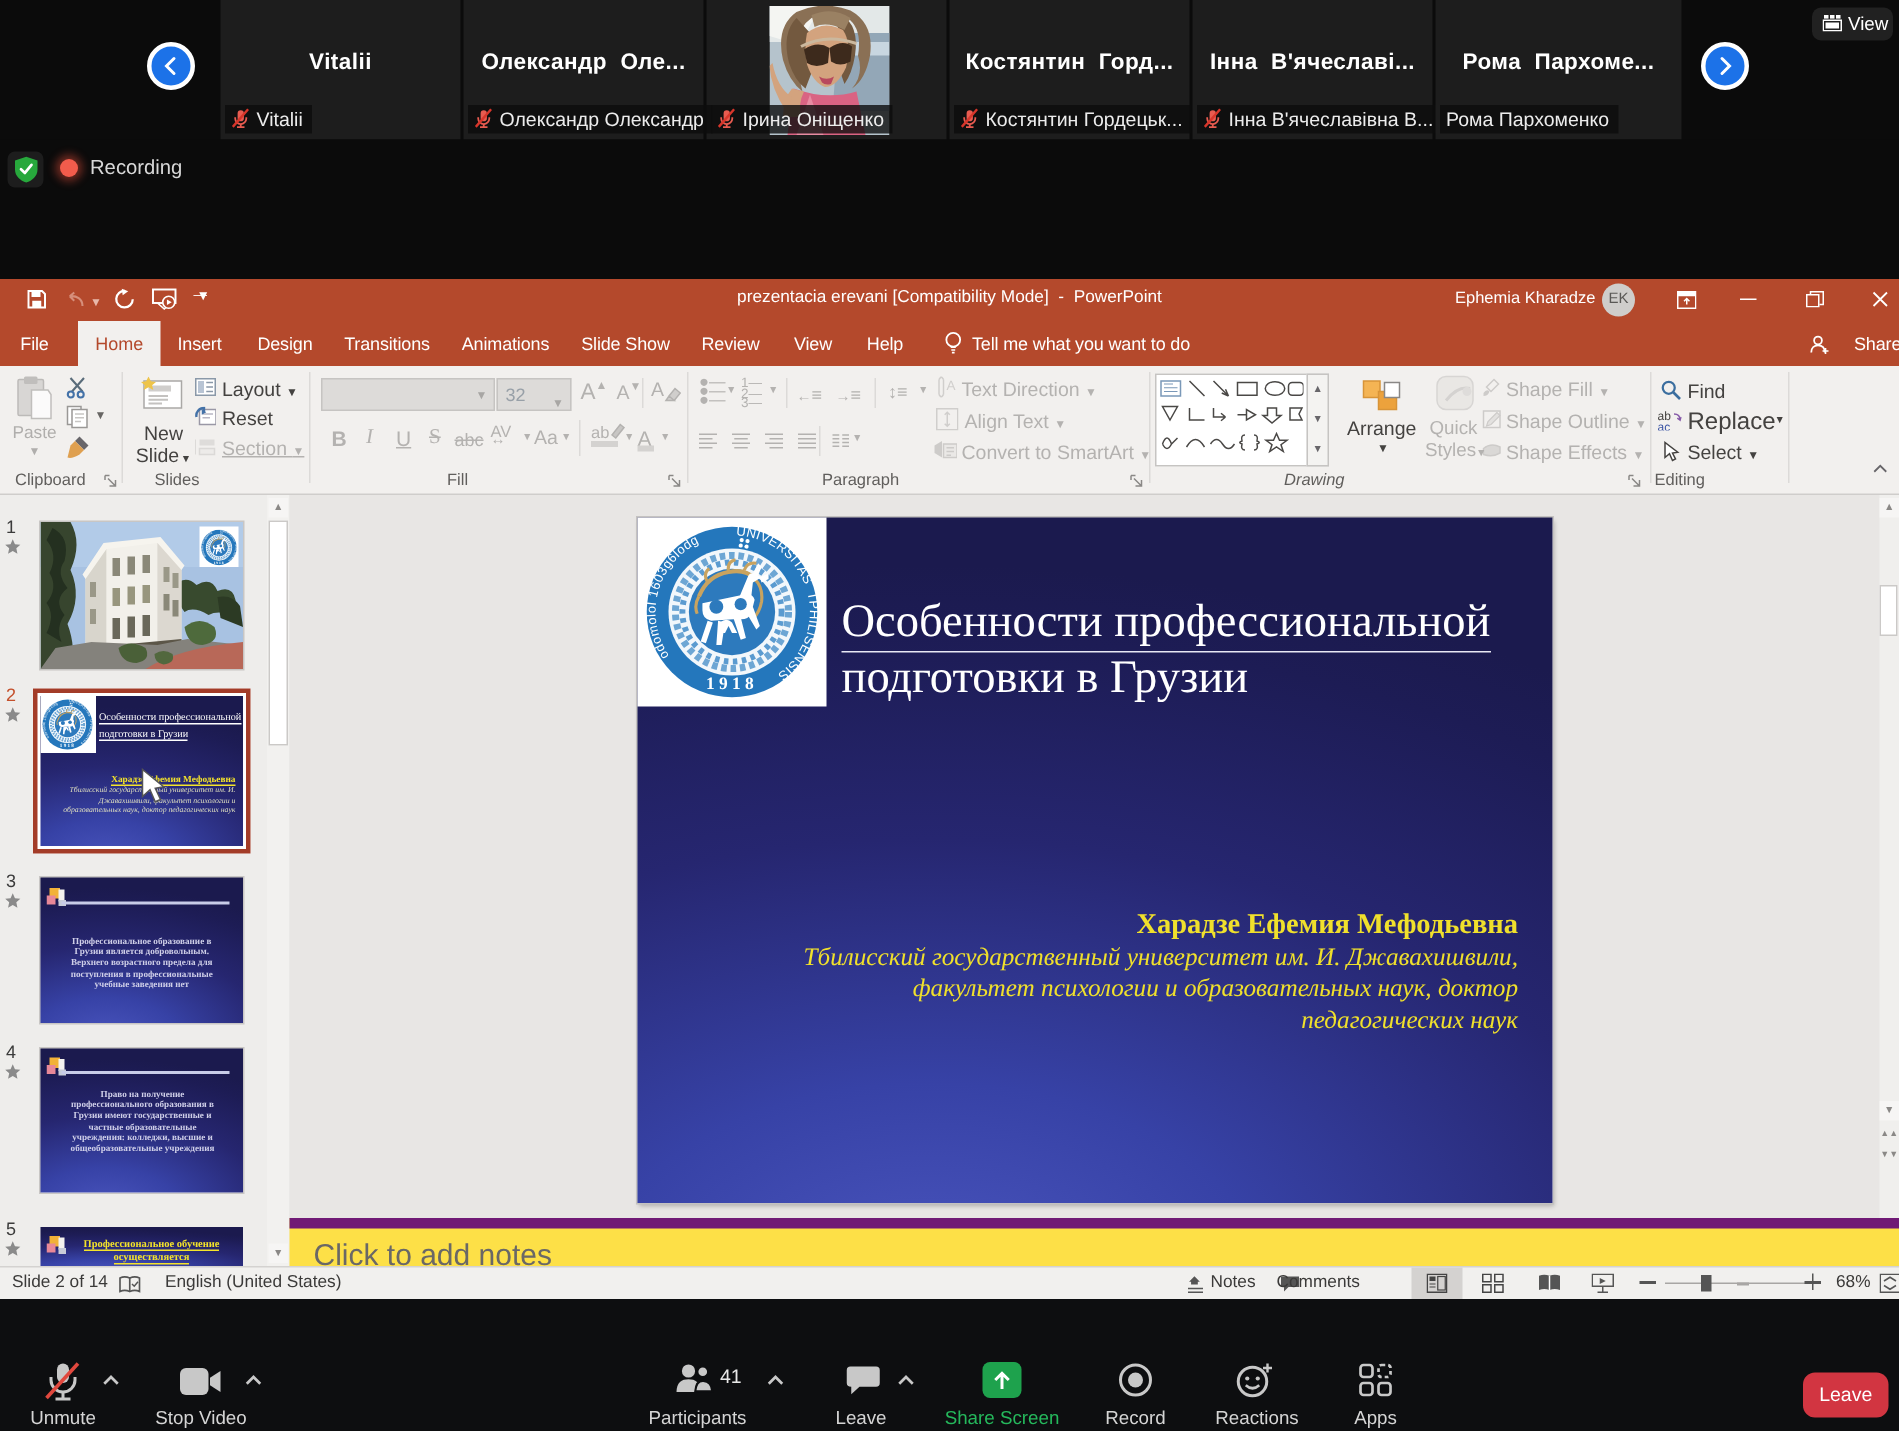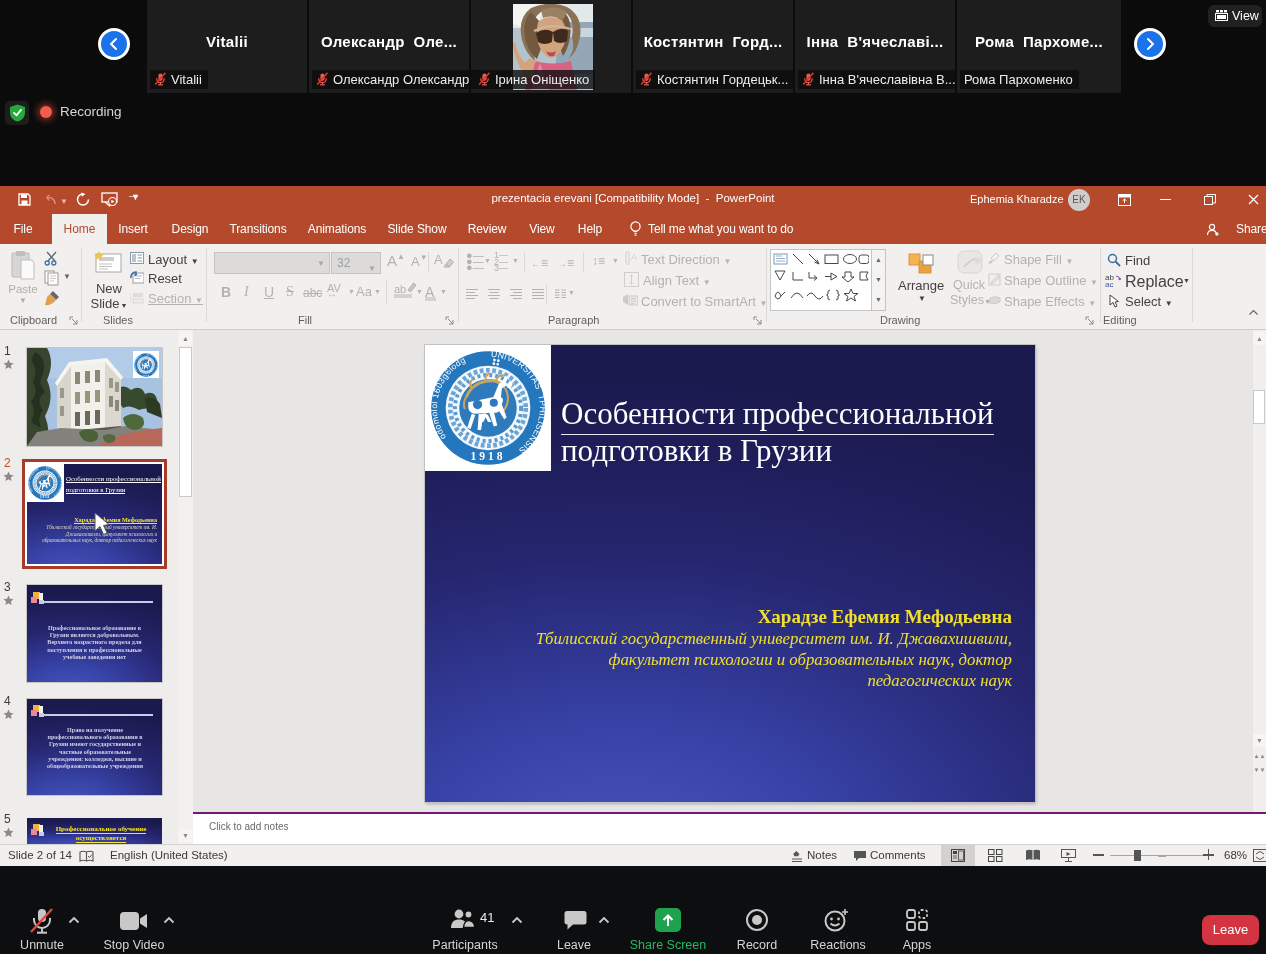--- a/index.html
+++ b/index.html
@@ -35,22 +35,22 @@
     border-bottom:1px solid #cfcdcb; }
   .rsep { position:absolute; top:4px; height:74px; width:1px; background:#dcdad8; }
   .rlabel { position:absolute; top:70px; font-size:11px; color:#605e5c; text-align:left; }
 
   
   #pptbody { position:absolute; left:0; top:144px; width:1266px; height:536px; }
   #panel { position:absolute; left:0; top:0; width:178px; height:514px; background:#eeedeb; }
   #pscroll { position:absolute; left:178px; top:0; width:15px; height:514px; background:#f2f1ef; }
   #mainarea { position:absolute; left:193px; top:0; width:1060px; height:482px; background:#e8e6e4; }
   #vscroll { position:absolute; left:1253px; top:0; width:13px; height:482px; background:#f0efed; }
-  #notes { position:absolute; left:193px; top:482px; width:1073px; height:32px; background:#ffffff;
-    border-top:2px solid #701a75; color:#6a6866; font-size:10px; }
+  #notes { position:absolute; left:193px; top:482px; width:1073px; height:32px; background:#fde047;
+    border-top:7px solid #701a75; color:#6a6866; font-size:20px; }
   #statusbar { position:absolute; left:0; top:514px; width:1266px; height:22px; background:#f1f0ee;
     border-top:1px solid #d4d2d0; color:#3b3a39; font-size:11.5px; }
 
   
   #slide { position:absolute; left:232px; top:15px; width:610px; height:457px;
     background:radial-gradient(130% 105% at 32% 112%, #4a55be 0%, #3742a6 28%, #262670 62%, #1d1c55 90%, #1b1a4e 100%);
     box-shadow:0 0 0 1px #c4c2c0, 1px 2px 3px rgba(0,0,0,.25); }
   #logobox { position:absolute; left:0; top:0; width:126px; height:126px; background:#fff; }
   #stitle { position:absolute; left:136px; top:51px; width:475px; color:#fff;
     font-family:"Liberation Serif", serif; font-size:31px; line-height:36.5px; }
@@ -416,21 +416,21 @@
       <div style="position:absolute;left:1004px;top:8px;font-size:13px;color:#b4b2b0;">Shape Fill <span style="font-size:8px;">▼</span></div>
       <svg width="14" height="13" viewBox="0 0 14 13" style="position:absolute;left:988px;top:29px;opacity:.55;">
         <rect x="1" y="1" width="11" height="11" fill="none" stroke="#b0aeac"></rect>
         <path d="M10 2 L4 8 L3 11 L6 10 L12 4 Z" fill="#d8d6d4" stroke="#b0aeac" stroke-width="0.8"></path>
       </svg>
       <div style="position:absolute;left:1004px;top:29px;font-size:13px;color:#b4b2b0;">Shape Outline <span style="font-size:8px;">▼</span></div>
       <svg width="15" height="13" viewBox="0 0 15 13" style="position:absolute;left:987px;top:50px;opacity:.55;">
         <path d="M2 5 Q7 1 13 4 L13 8 Q8 11 2 9 Z" fill="#c8c6c4" stroke="#b0aeac"></path>
       </svg>
       <div style="position:absolute;left:1004px;top:50px;font-size:13px;color:#b4b2b0;">Shape Effects <span style="font-size:8px;">▼</span></div>
-      <div class="rlabel" style="left:880px;width:80px;">Drawing</div>
+      <div class="rlabel" style="left:856px;width:80px;font-style:italic;">Drawing</div>
       <svg width="10" height="10" viewBox="0 0 10 10" style="position:absolute;left:1085px;top:72px;">
         <path d="M1 1 H4 M1 1 V4 M3 3 L8 8 M8 4 V8 H4" stroke="#8a8886" fill="none"></path>
       </svg>
       <div class="rsep" style="left:1100px;"></div>
 
       <svg width="14" height="14" viewBox="0 0 14 14" style="position:absolute;left:1107px;top:9px;">
         <circle cx="5.5" cy="5.5" r="4" fill="none" stroke="#3b6e9f" stroke-width="1.5"></circle>
         <path d="M8.5 8.5 L13 13" stroke="#3b6e9f" stroke-width="1.8"></path>
       </svg>
       <div style="position:absolute;left:1125px;top:9px;font-size:13px;color:#444240;">Find</div>
@@ -638,21 +638,21 @@
         </svg>
         <span style="position:absolute;left:110px;top:4px;">English (United States)</span>
         <svg width="14" height="13" viewBox="0 0 14 13" style="position:absolute;left:790px;top:5px;">
           <path d="M7 1 L11 5 H9.5 V7 H4.5 V5 H3 Z" fill="#555" transform="scale(0.9)"></path>
           <path d="M2 9 H12 M2 11.5 H12" stroke="#555"></path>
         </svg>
         <span style="position:absolute;left:807px;top:4px;">Notes</span>
         <svg width="14" height="12" viewBox="0 0 14 12" style="position:absolute;left:853px;top:5px;">
           <path d="M1 1 H13 V8 H6 L3 11 V8 H1 Z" fill="#555"></path>
         </svg>
-        <span style="position:absolute;left:870px;top:4px;">Comments</span>
+        <span style="position:absolute;left:851px;top:4px;">Comments</span>
         <div style="position:absolute;left:941px;top:0;width:34px;height:21px;background:#d4d2d0;"></div>
         <svg width="14" height="13" viewBox="0 0 14 13" style="position:absolute;left:951px;top:4px;">
           <rect x="0.5" y="0.5" width="13" height="12" fill="none" stroke="#444"></rect>
           <rect x="2" y="2" width="4" height="3" fill="#444"></rect>
             <path d="M2 7 H6 M2 9 H6" stroke="#444" stroke-width="0.8"></path>
           <rect x="7.5" y="2" width="5" height="9" fill="none" stroke="#444" stroke-width="0.8"></rect>
         </svg>
         <svg width="15" height="13" viewBox="0 0 15 13" style="position:absolute;left:988px;top:4px;">
           <rect x="0.5" y="0.5" width="5.5" height="5" fill="none" stroke="#444"></rect>
             <rect x="8.5" y="0.5" width="5.5" height="5" fill="none" stroke="#444"></rect>

